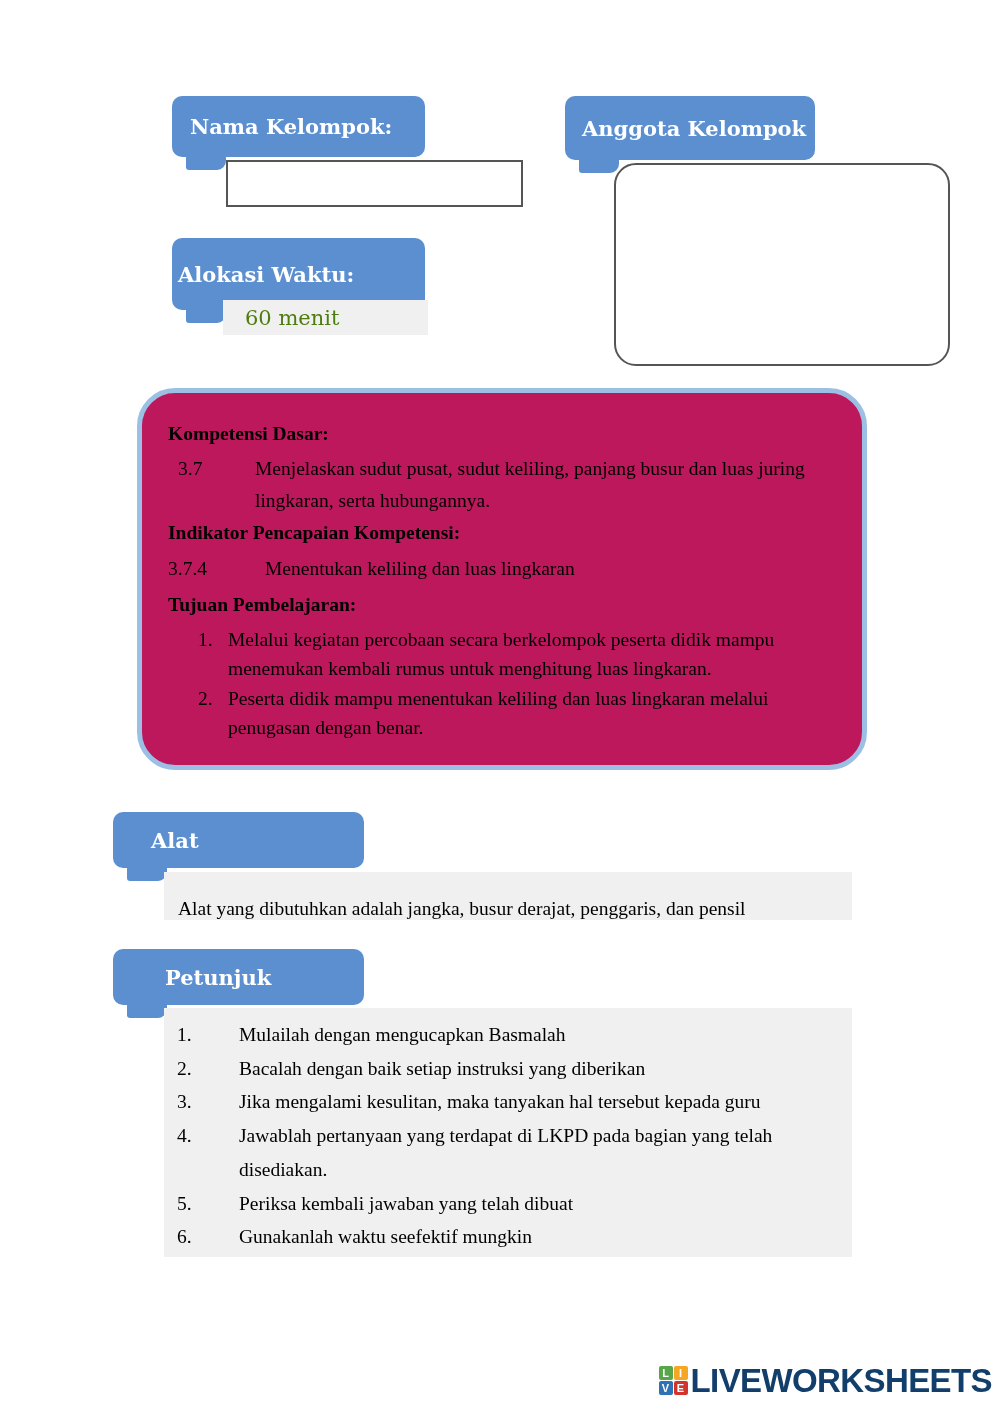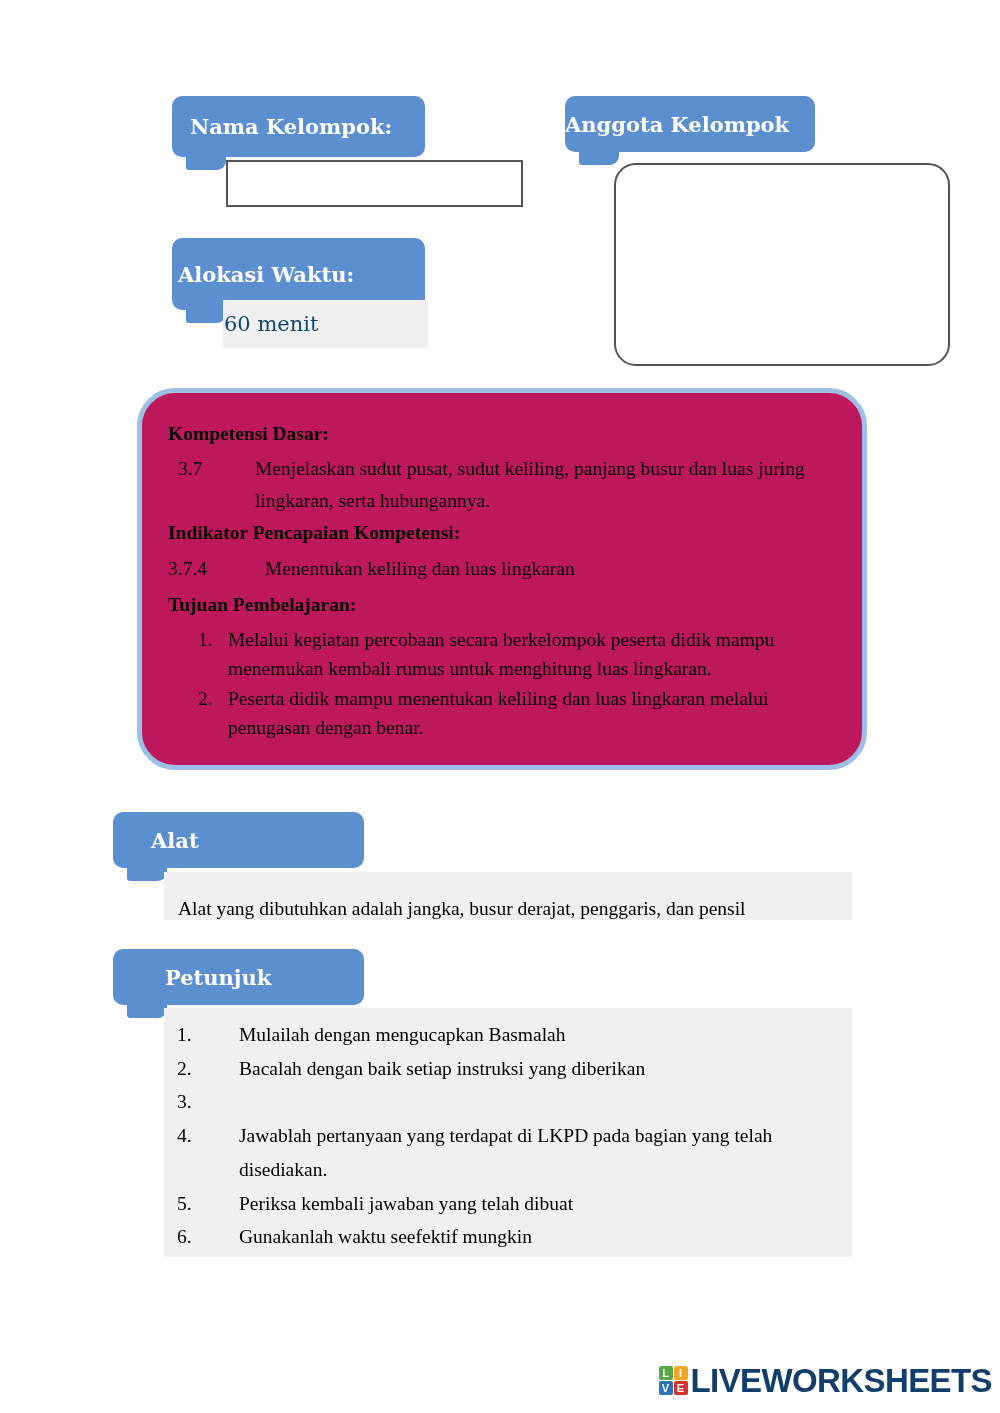--- a/index.html
+++ b/index.html
@@ -78,37 +78,38 @@
     height: 72px;
     padding-left: 6px;
     font-size: 21px;
     text-align: center;
   }
   #field-alokasi {
     position: absolute;
     left: 223px;
     top: 300px;
     width: 205px;
-    height: 48px;
+    height: 35px;
     background: #F0F0F0;
     display: flex;
     align-items: center;
-    padding-left: 1px;
+    padding-left: 22px;
     box-sizing: border-box;
     font-family: "DejaVu Serif", "Liberation Serif", serif;
     font-size: 21px;
-    color: #0c4a6e;
+    color: #4d7c0f;
   }
 
   
   #banner-anggota {
     left: 565px;
     top: 96px;
     width: 250px;
-    height: 56px;
+    height: 64px;
+    padding-left: 17px;
     font-size: 21px;
   }
   #box-anggota {
     position: absolute;
     left: 614px;
     top: 163px;
     width: 336px;
     height: 203px;
     border: 2px solid #555555;
     border-radius: 22px;
@@ -356,20 +357,21 @@
       <li>
         <span class="num">1.</span>
         <span class="txt">Mulailah dengan mengucapkan Basmalah</span>
       </li>
       <li>
         <span class="num">2.</span>
         <span class="txt">Bacalah dengan baik setiap instruksi yang diberikan</span>
       </li>
       <li>
         <span class="num">3.</span>
+        <span class="txt">Jika mengalami kesulitan, maka tanyakan hal tersebut kepada guru</span>
       </li>
       <li>
         <span class="num">4.</span>
         <span class="txt">Jawablah pertanyaan yang terdapat di LKPD pada bagian yang telah disediakan.</span>
       </li>
       <li>
         <span class="num">5.</span>
         <span class="txt">Periksa kembali jawaban yang telah dibuat</span>
       </li>
       <li>

